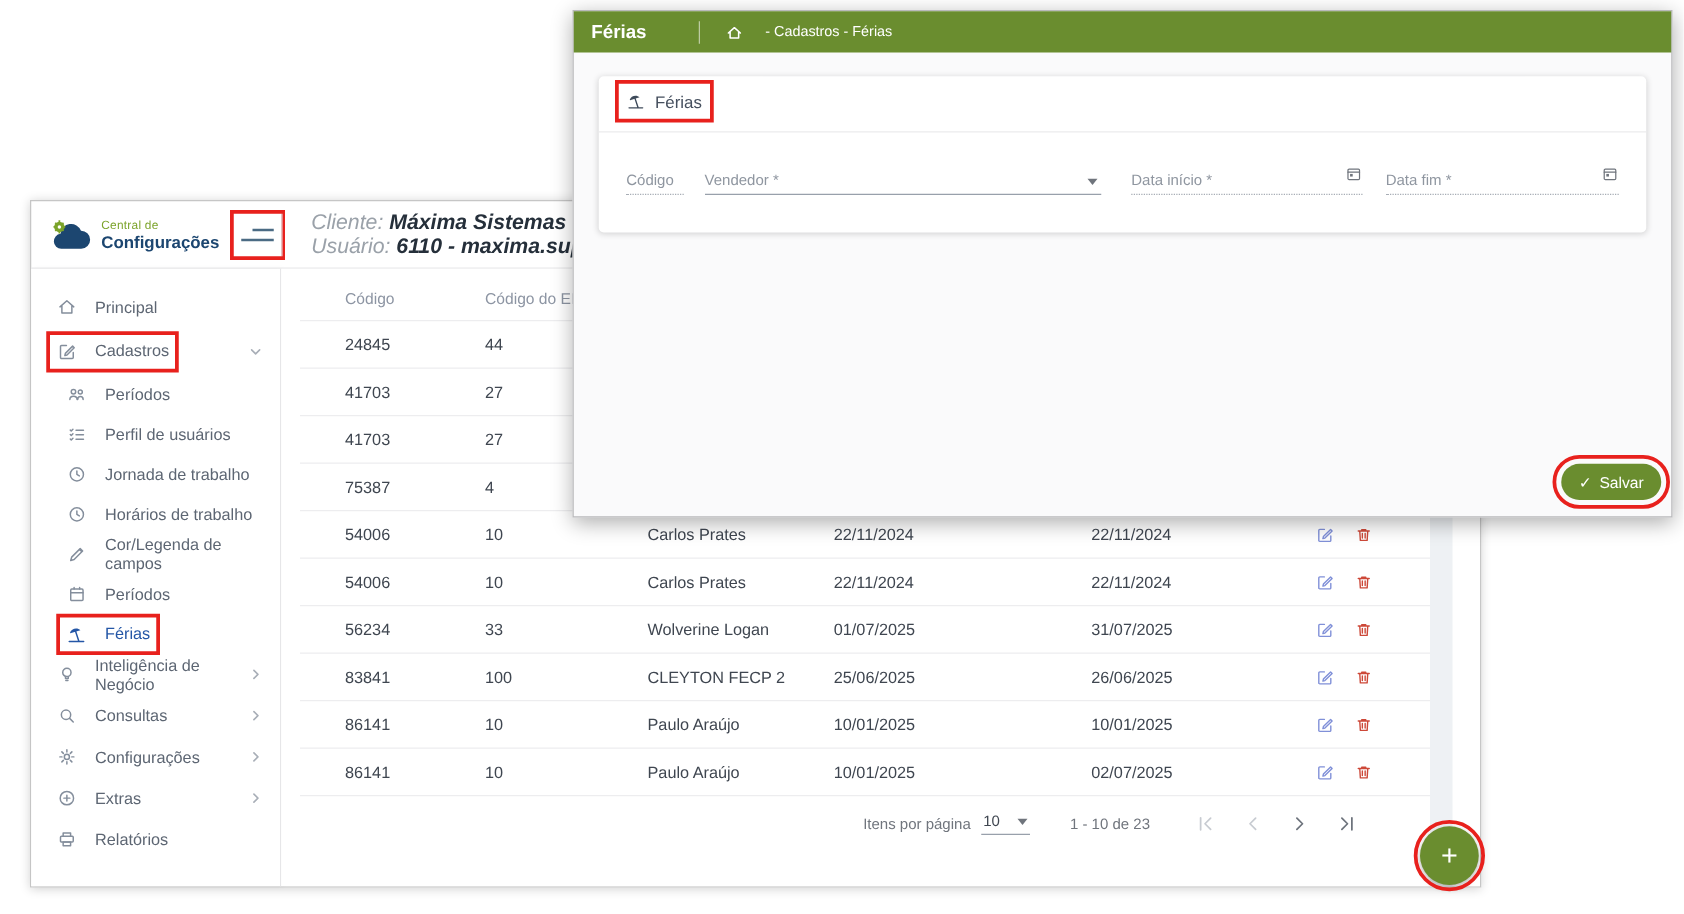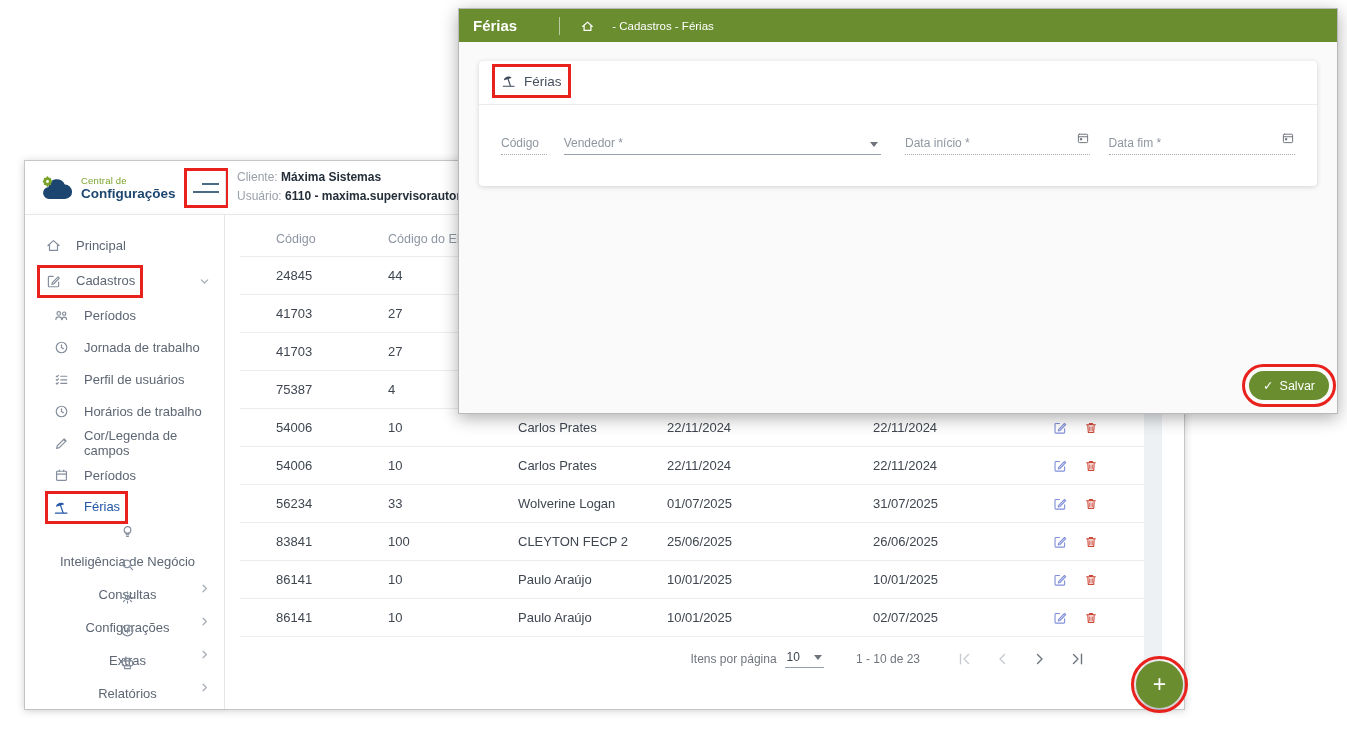--- a/index.html
+++ b/index.html
@@ -14,33 +14,33 @@
     background:#fff; border:1px solid #c6c6c6; box-shadow:0 1px 8px rgba(0,0,0,.18); }
   .mw-header { position:relative; height:54px; border-bottom:1px solid #e7e7e9; display:flex; align-items:center; }
   .logo-area { display:flex; align-items:flex-end; gap:7px; padding-left:13px; }
   .logo-text div:first-child { font-size:9.5px; color:#7ba32a; letter-spacing:.2px; }
   .logo-text div:last-child { font-size:13.5px; font-weight:bold; color:#1c4670; }
   .hamburger { margin-left:12px; width:36px; height:32px; display:flex; flex-direction:column;
     justify-content:center; align-items:center; gap:6px; background:none; border:none; cursor:pointer; outline-offset:1px; }
   .hamburger .bar1 { width:17px; height:2px; background:#4b6b84; align-self:flex-end; margin-right:5px; }
   .hamburger .bar2 { width:26px; height:2px; background:#4b6b84; }
   .hdr-divider { position:absolute; left:200px; top:10px; height:34px; width:1px; background:#e4e4e6; }
-  .client { position:absolute; left:212px; top:7px; font-size:12px; line-height:19px; }
+  .client { position:absolute; left:224px; top:7px; font-size:17px; line-height:19px;font-style:italic; }
   .client .lbl { color:#9aa1a9; }
   .client .val { color:#252f3a; font-weight:bold; }
 
   .mw-body { display:flex; height:494px; }
 
   
   .sidebar { width:200px; border-right:1px solid #e6e6e8; box-shadow:2px 0 5px rgba(0,0,0,.05);
     padding-top:12px; overflow:hidden; flex:none; background:#fff; }
   .s-item { display:flex; align-items:center; gap:14px; padding:0 14px 0 20px; height:36px;
     font-size:13px; color:#5d6673; cursor:pointer; }
   .s-item.sub { padding-left:28px; height:32px; }
-  .s-item.lower { height:33px;flex-direction:column; }
+  .s-item.lower { height:33px; }
   .s-item .i { width:17px; height:17px; color:#848e9c; flex:none; }
   .s-item .chev { margin-left:auto; width:11px; height:11px; color:#a8aeb7; flex:none; }
   .s-item.selected, .s-item.selected .i { color:#2456a6; }
   .hlwrap { display:flex; align-items:flex-start; gap:14px; outline:3px solid #e8211d; outline-offset:5px; }
 
   
   .content { flex:1; position:relative; padding:6px 40px 0 15px; background:#fff; }
   .scroll-strip { position:absolute; right:22px; top:0; bottom:0; width:18px; background:#eef1f4; }
   .t-head, .t-row { display:grid; grid-template-columns:112px 130px 149px 206px 179px auto;
     align-items:center; padding-left:36px; border-bottom:1px solid #ededef; }
@@ -158,31 +158,31 @@
           <svg class="i" viewBox="0 0 20 20">
               <circle cx="6.8" cy="7.6" r="2.1"></circle>
               <circle cx="13.2" cy="7.8" r="1.9"></circle>
               <path d="M3.4 14.8c0-2 1.5-3.1 3.4-3.1s3.4 1.1 3.4 3.1 M10.8 14.8c0-1.8 1.2-2.8 2.5-2.8s2.6 1 2.6 2.8"></path>
             </svg>
           <span>Períodos</span>
         </div>
 
         <div class="s-item sub">
           <svg class="i" viewBox="0 0 20 20">
+              <path d="M3.8 6l.9.9 1.6-1.7 M3.8 10.2l.9.9 1.6-1.7 M3.8 14.4l.9.9 1.6-1.7 M9.2 6.2h7 M9.2 10.4h7 M9.2 14.6h7"></path>
+            </svg>
+          <span>Perfil de usuários</span>
+        </div>
+
+        <div class="s-item sub">
+          <svg class="i" viewBox="0 0 20 20">
               <circle cx="10" cy="10" r="6.2"></circle>
               <path d="M10 6.8V10l2.3 1.4"></path>
             </svg>
           <span>Jornada de trabalho</span>
-        </div>
-
-        <div class="s-item sub">
-          <svg class="i" viewBox="0 0 20 20">
-              <path d="M3.8 6l.9.9 1.6-1.7 M3.8 10.2l.9.9 1.6-1.7 M3.8 14.4l.9.9 1.6-1.7 M9.2 6.2h7 M9.2 10.4h7 M9.2 14.6h7"></path>
-            </svg>
-          <span>Perfil de usuários</span>
         </div>
 
         <div class="s-item sub">
           <svg class="i" viewBox="0 0 20 20">
               <circle cx="10" cy="10" r="6.2"></circle>
               <path d="M10 6.8V10l2.3 1.4"></path>
             </svg>
           <span>Horários de trabalho</span>
         </div>
 

